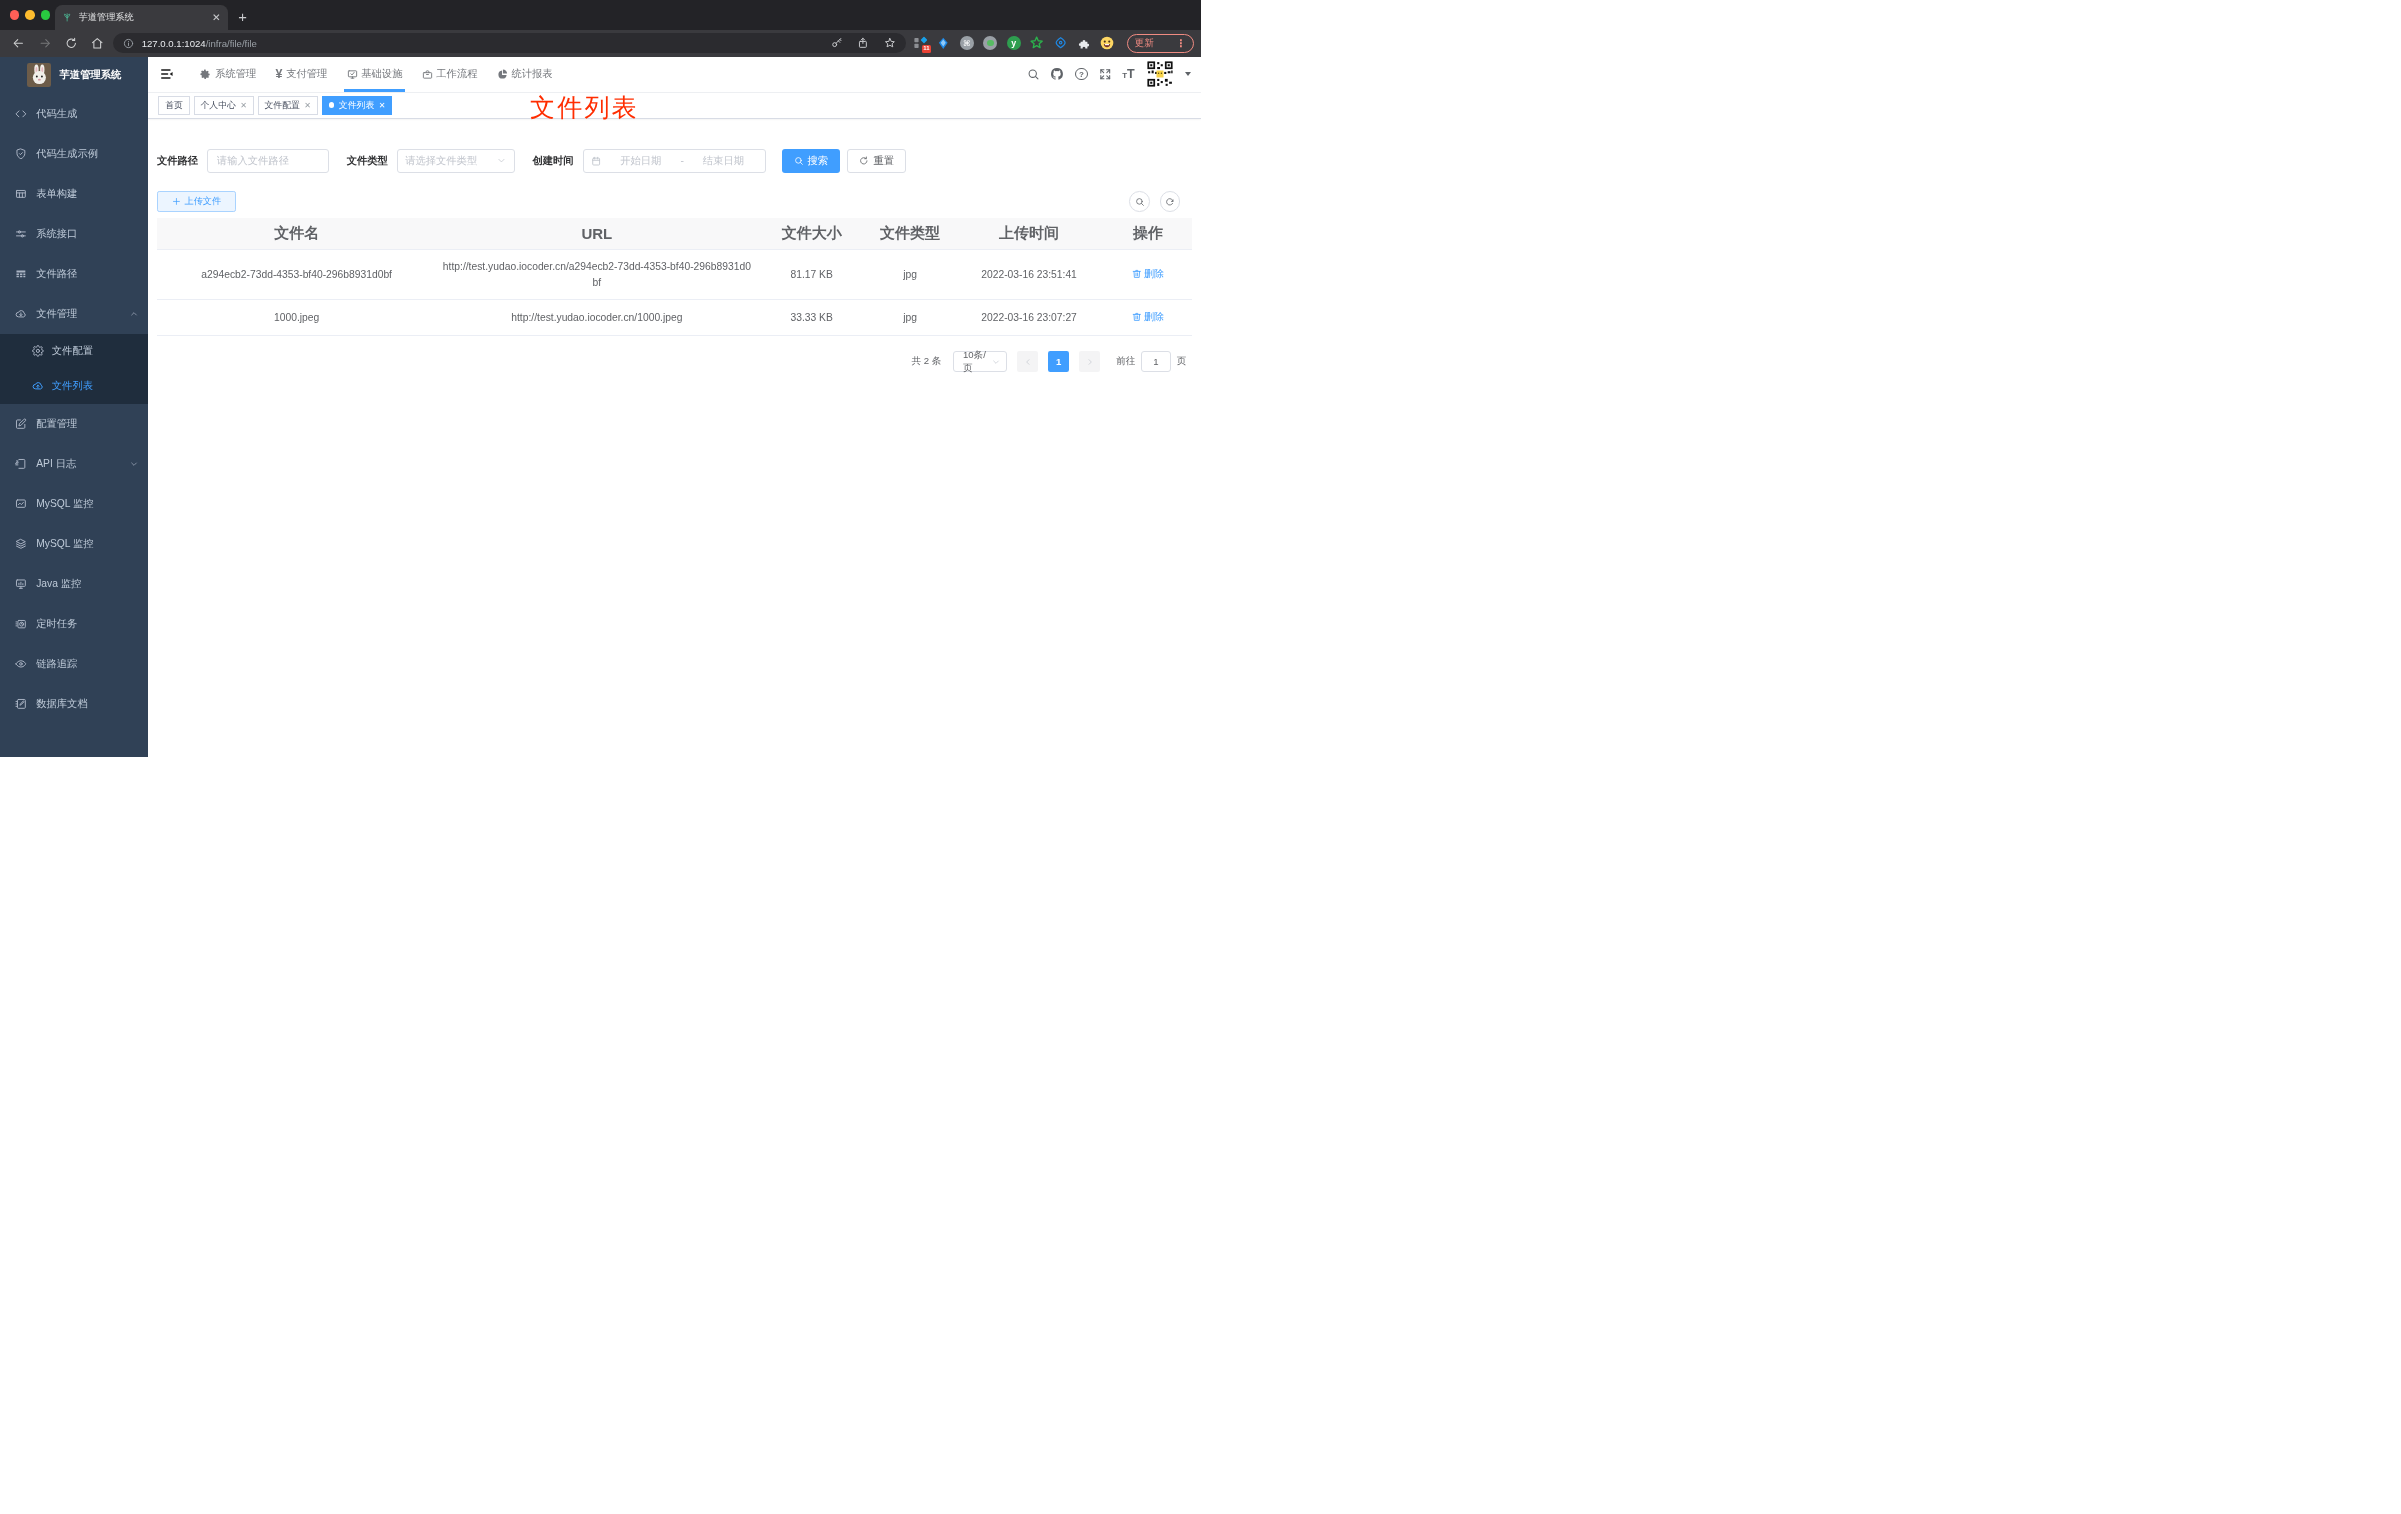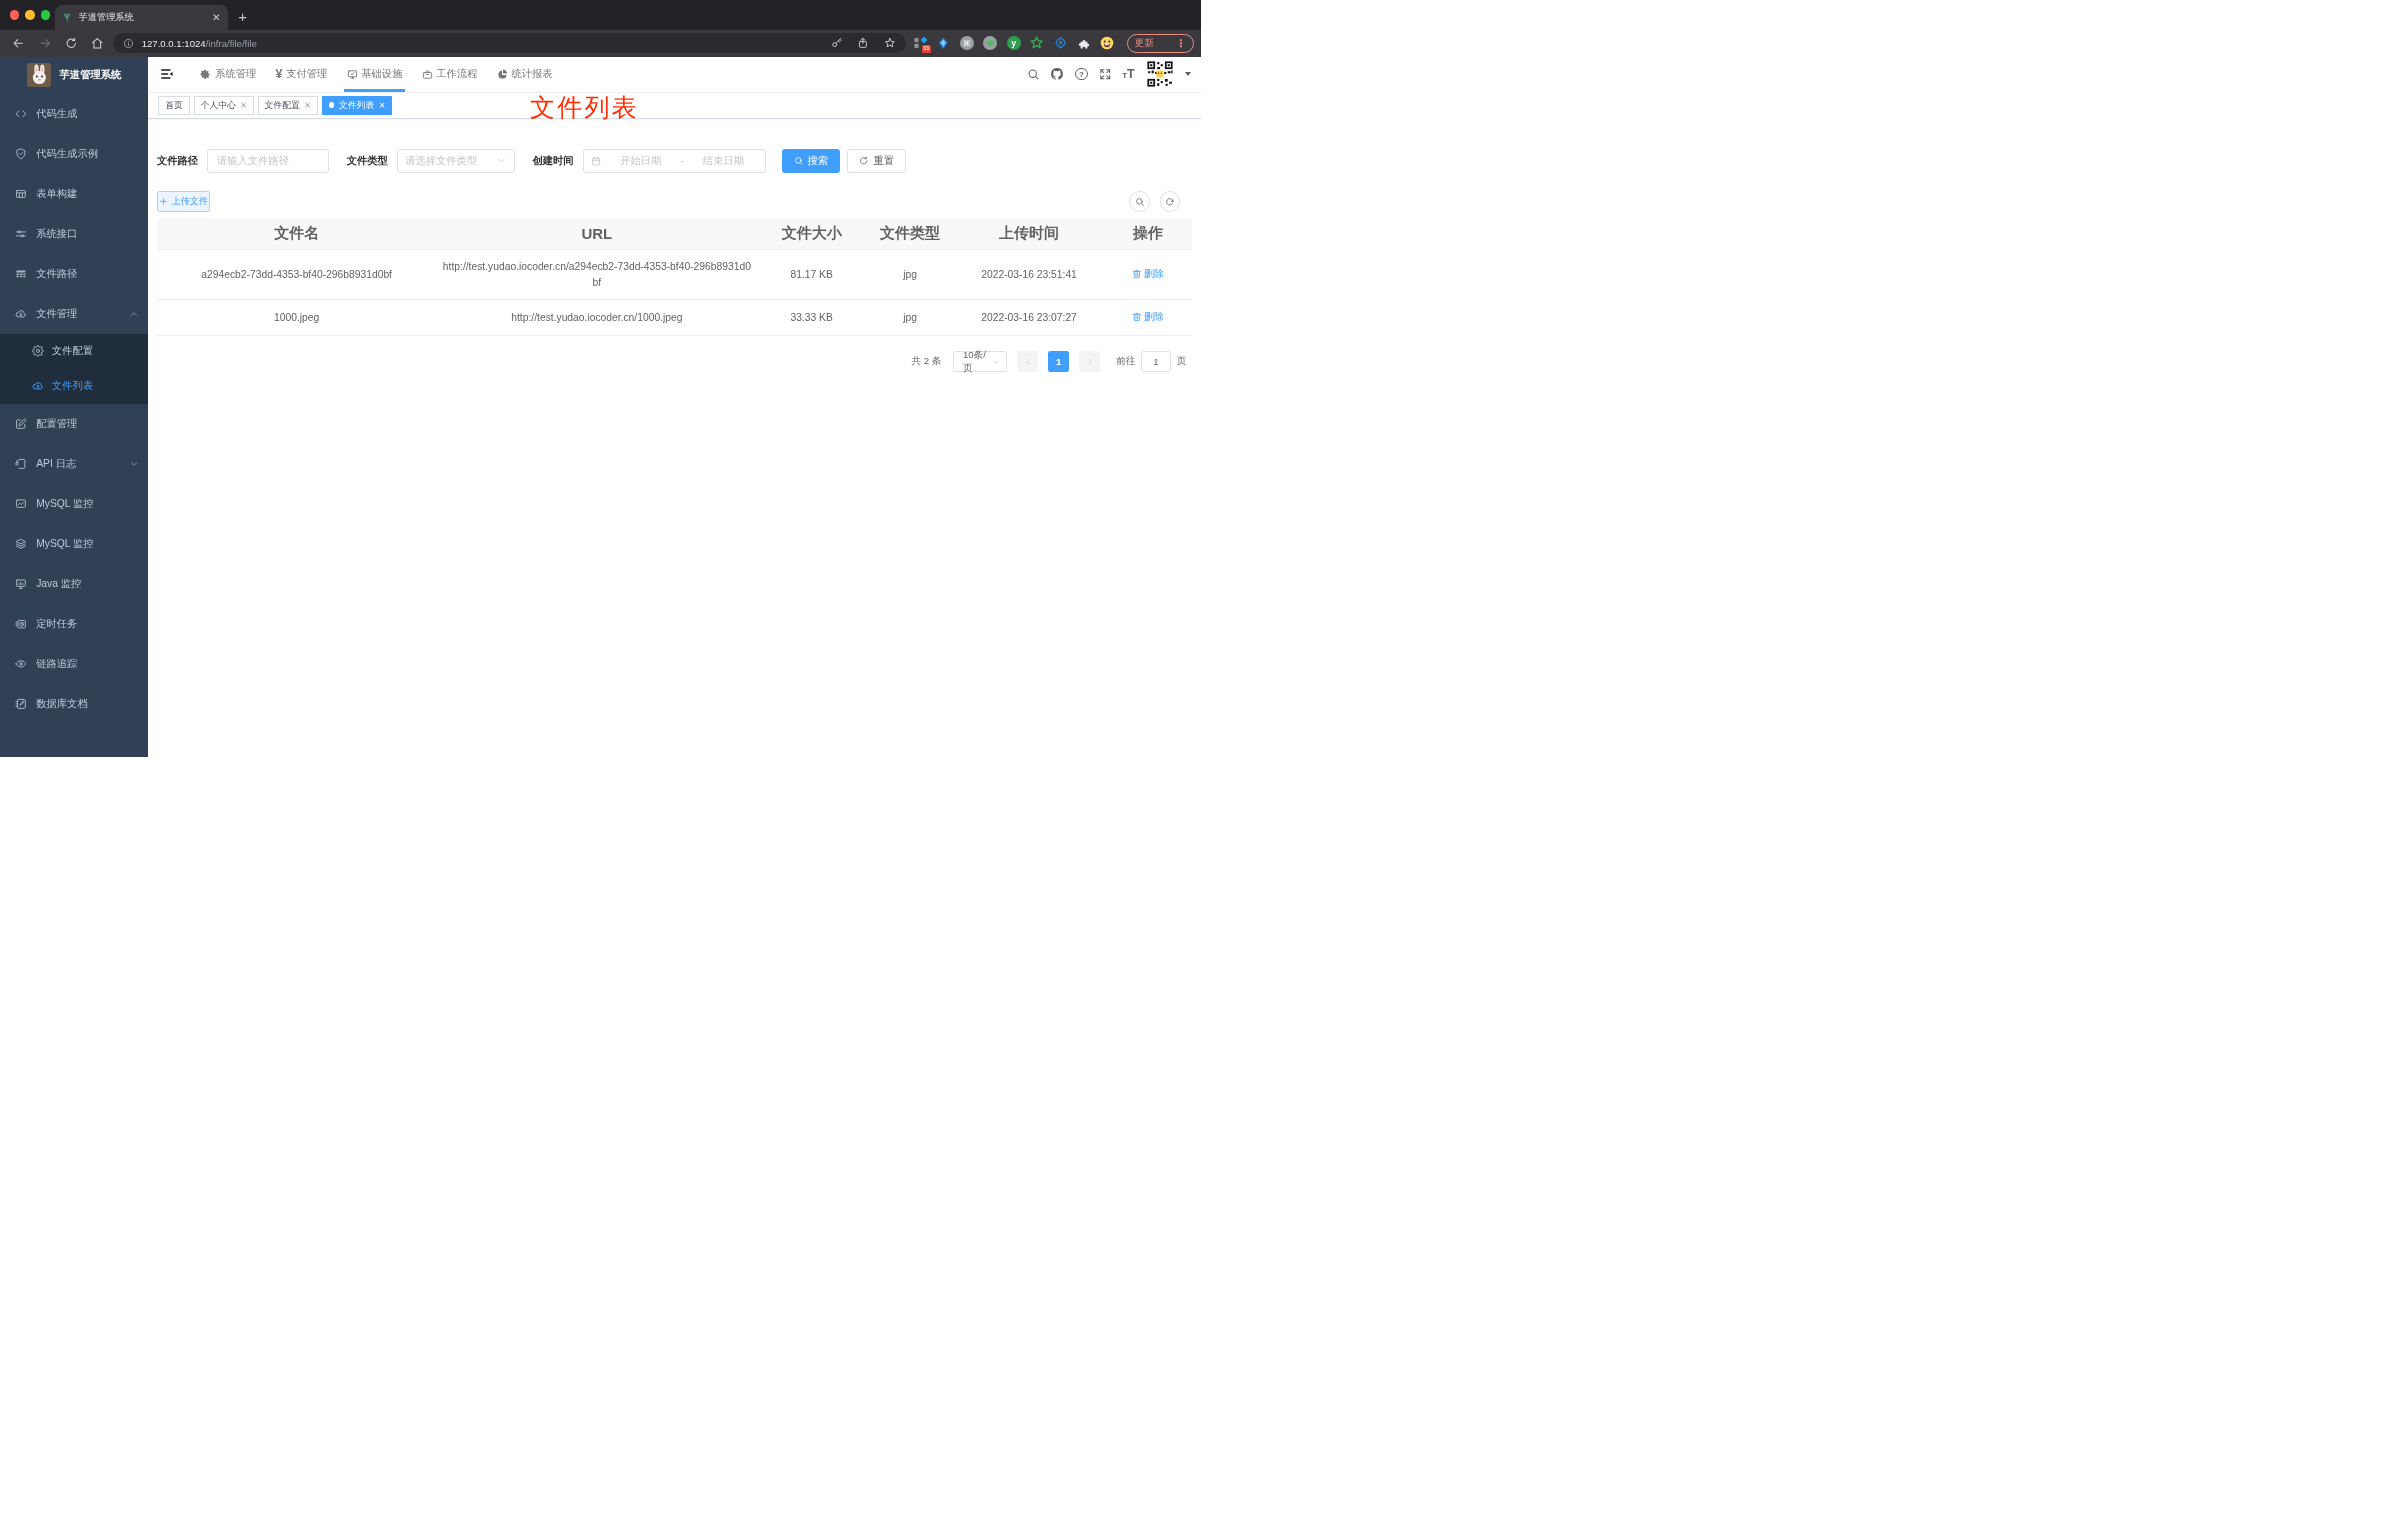--- a/index.html
+++ b/index.html
@@ -94,21 +94,21 @@
   .daterange svg { width:10.3px; height:10.3px; color:#c0c4cc; flex:none; }
   .dph { font-size:10.3px; flex:1; text-align:center; }
   .dsep { color:#c0c4cc; }
   .btn { height:23.6px; border-radius:3px; display:inline-flex; align-items:center; gap:4.4px; padding:0 11px;
          font-size:10.3px; cursor:pointer; border:0.7px solid transparent; }
   .btn svg { width:9.6px; height:9.6px; }
   .btn-primary { background:#409eff; color:#fff; margin-left:16px; }
   .btn-plain { background:#fff; border-color:#dcdfe6; color:#606266; margin-left:7.4px; }
   .toolbar-row { margin-top:18.4px; height:20.7px; display:flex; align-items:center; }
   .btn-upload { height:20.7px; background:#ecf5ff; border:0.7px solid #a9d3ff; color:#409eff; border-radius:2.2px;
-                display:inline-flex; align-items:center; gap:3.7px; padding:0 1px; font-size:9.2px; cursor:pointer; }
+                display:inline-flex; align-items:center; gap:3.7px; padding:0 14px; font-size:9.2px; cursor:pointer; }
   .btn-upload svg { width:8.9px; height:8.9px; }
   .tr-right { margin-left:auto; display:flex; gap:9.6px; margin-right:11.8px; }
   .cbtn { width:20.7px; height:20.7px; border:0.7px solid #dcdfe6; border-radius:50%; display:flex; align-items:center;
           justify-content:center; color:#5f6368; cursor:pointer; background:#fff; }
   .cbtn svg { width:9.6px; height:9.6px; }
 
   table { margin-top:5.9px; width:100%; border-collapse:collapse; table-layout:fixed; }
   thead th { background:#f8f8f9; color:#606266; font-weight:700; font-size:15px; height:32px; text-align:center;
              border-bottom:0.7px solid #ebeef5; }
   tbody td { color:#606266; font-size:10.3px; text-align:center; border-bottom:0.7px solid #ebeef5; padding:8.9px 5.9px;

